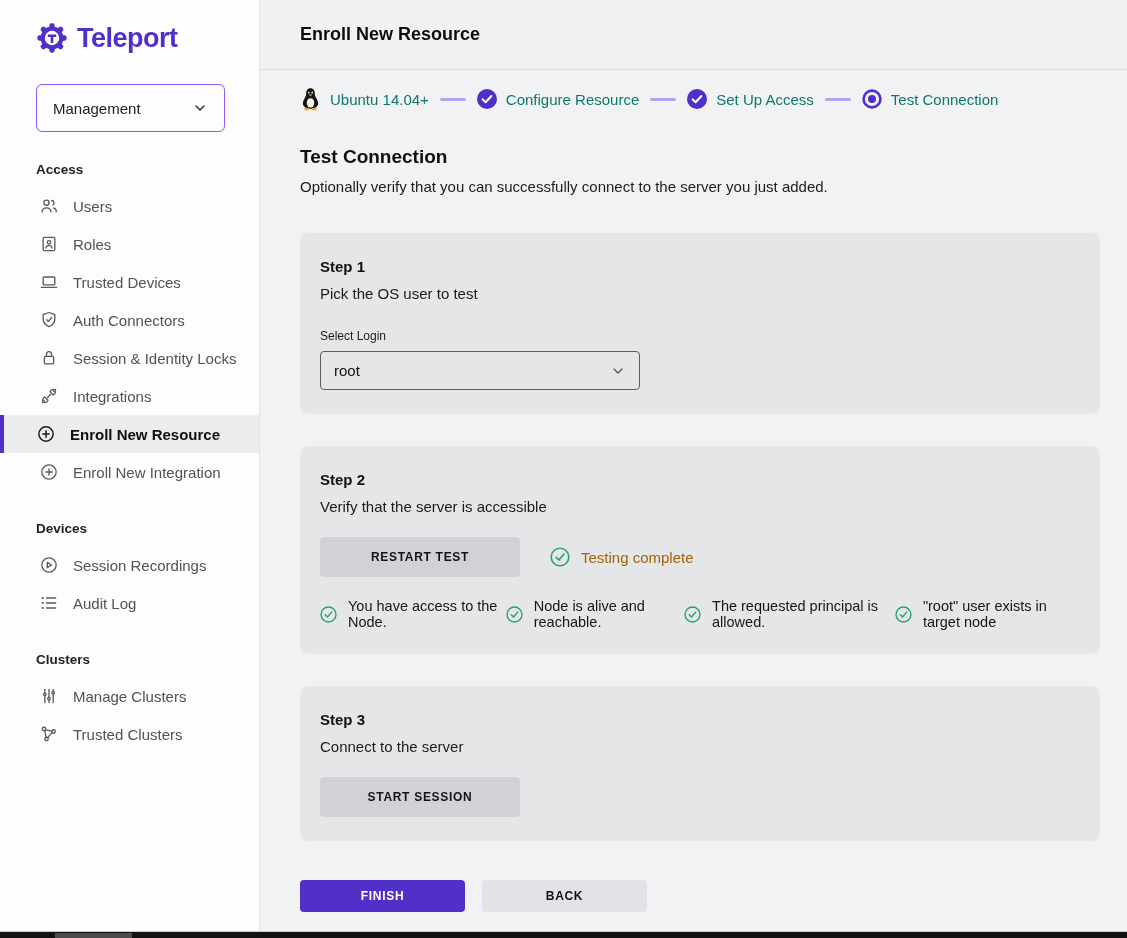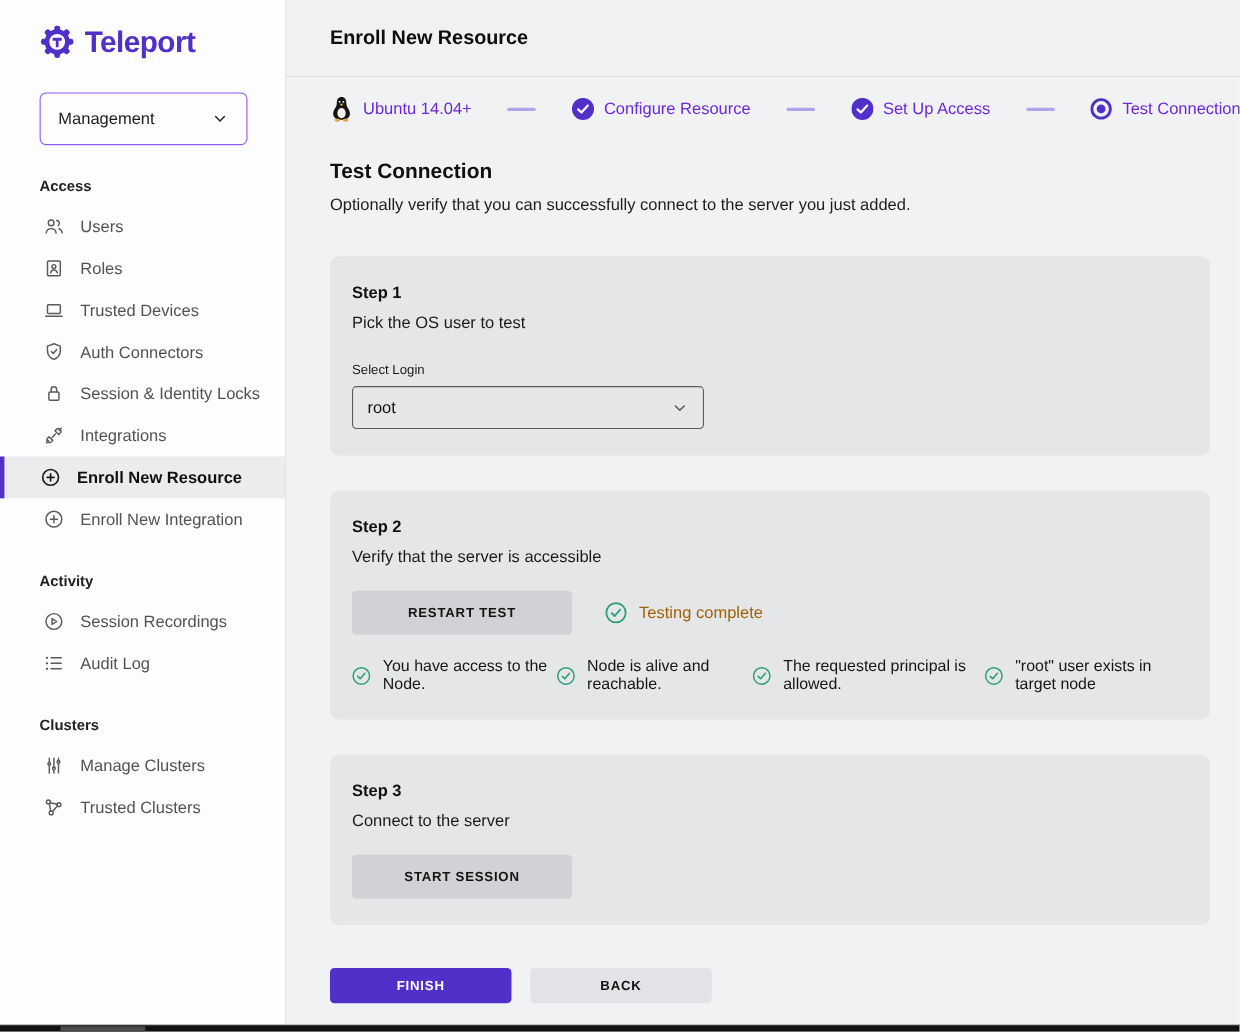--- a/index.html
+++ b/index.html
@@ -18,21 +18,21 @@
   .nav-item .nav-icon { display: flex; width: 20px; justify-content: center; }
   .nav-item.active { background: #ececee; border-left: 4px solid #512fc9; padding-left: 32px; color: #0f0f0f; font-weight: 700; }
   svg.ico { stroke: #5a5a5a; fill: none; stroke-width: 1.6; stroke-linecap: round; stroke-linejoin: round; }
   .nav-item.active svg.ico { stroke: #1a1a1a; stroke-width: 1.8; }
 
   
   .main { flex: 1; display: flex; flex-direction: column; }
   .topbar { height: 70px; flex: 0 0 70px; background: #f0f1f3; border-bottom: 1px solid #dddde0; display: flex; align-items: center; padding-left: 40px; }
   .page-title { font-size: 18px; font-weight: 700; color: #0d0d0d; }
 
-  .stepper { display: flex; align-items: center; padding: 17px 0 13px 40px; font-size: 15px; color: #6d28d9; justify-content: space-between; }
+  .stepper { display: flex; align-items: center; padding: 17px 0 13px 40px; font-size: 15px; color: #0f766e; }
   .step { display: flex; align-items: center; gap: 9px; }
   .step-dash { width: 26px; height: 3px; border-radius: 2px; background: #b5a3ea; margin: 0 11px; }
 
   .content { padding: 22px 28px 0 40px; }
   .content-title { font-size: 19px; font-weight: 700; color: #101010; margin: 0 0 10px 0; }
   .content-sub { font-size: 15px; color: #1d1d1d; margin: 0; }
 
   .step-box { width: 800px; background: #e5e6e8; border-radius: 8px; padding: 25px 20px 24px 20px; margin-top: 38px; }
   .step-box + .step-box { margin-top: 32px; }
   .box-title { font-size: 15px; font-weight: 700; color: #111; margin-bottom: 10px; }
@@ -178,21 +178,21 @@
           <svg class="ico" width="20" height="20" viewBox="0 0 24 24">
               <circle cx="12" cy="12" r="8.6"></circle>
               <path d="M12 8.2v7.6M8.2 12h7.6"></path>
             </svg>
         </span>
         <span class="nav-label">Enroll New Integration</span>
       </div>
     </div>
 
     <div class="nav-section">
-      <div class="section-label">Activity</div>
+      <div class="section-label">Devices</div>
 
       <div class="nav-item">
         <span class="nav-icon">
           <svg class="ico" width="20" height="20" viewBox="0 0 24 24">
               <circle cx="12" cy="12" r="8.6"></circle>
               <path d="M10 8.8l5 3.2-5 3.2z"></path>
             </svg>
         </span>
         <span class="nav-label">Session Recordings</span>
       </div>

